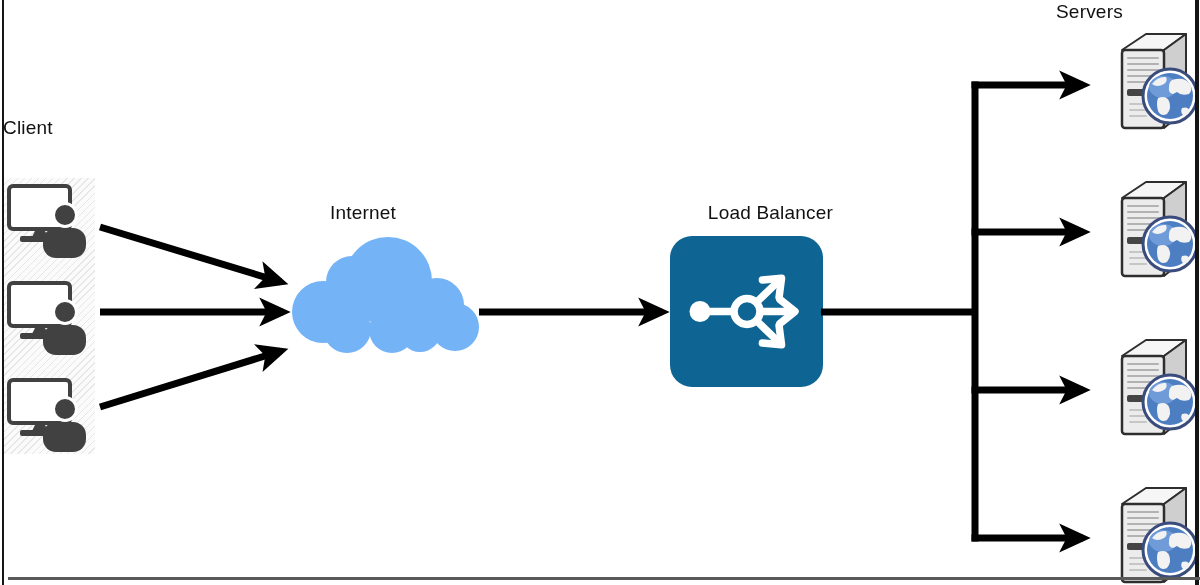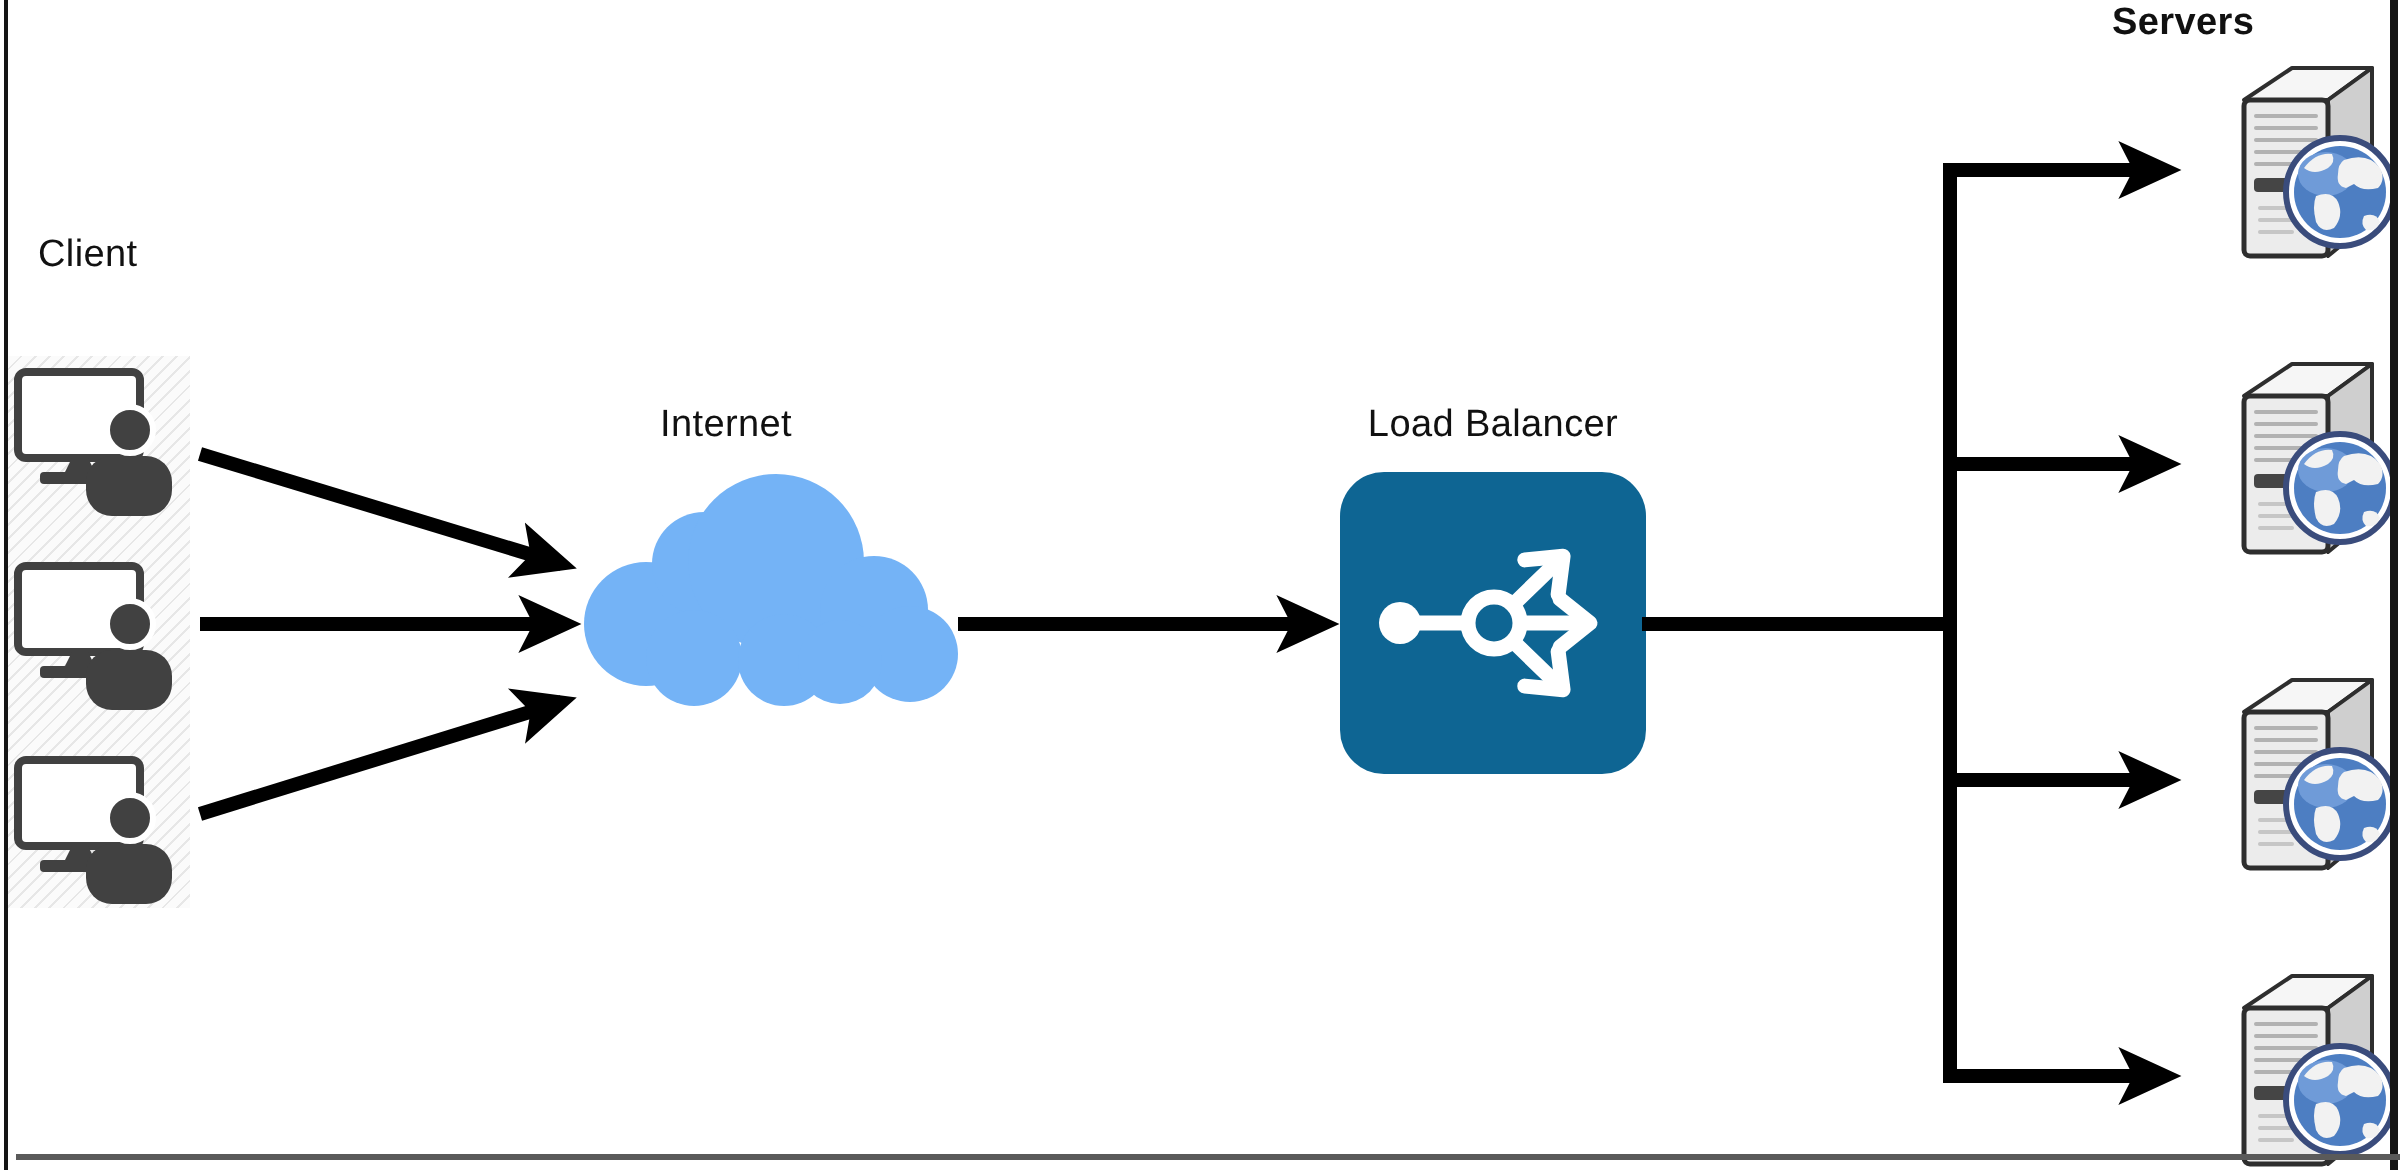--- a/index.html
+++ b/index.html
@@ -21,24 +21,24 @@
   .border-line{position:absolute;background:#151515;z-index:6;}
   #border-left{left:2px;top:0;width:2px;height:585px;}
   #border-right{left:1195px;top:0;width:4px;height:585px;}
   #border-bottom{left:8px;top:577px;width:1192px;height:3px;background:#5a5a5a;}
 </style>
 </head>
 <body>
 
 <div id="stage">
 
-  <div class="lbl" style="left:19px;top:117px;">Client</div>
+  <div class="lbl" style="left:3px;top:117px;">Client</div>
   <div class="lbl" style="left:330px;top:202px;width:110px;text-align:left;">Internet</div>
-  <div class="lbl" style="left:660px;top:202px;width:173px;text-align:center;">Load Balancer</div>
-  <div class="lbl" style="left:1056px;top:1px;font-weight:bold;">Servers</div>
+  <div class="lbl" style="left:660px;top:202px;width:173px;text-align:right;">Load Balancer</div>
+  <div class="lbl" style="left:1056px;top:1px;">Servers</div>
 
   <svg class="overlay" width="1200" height="585" viewBox="0 0 1200 585">
     <defs>
       <marker id="ah" viewBox="0 0 10 10" refX="7.4" refY="5" markerWidth="4.6" markerHeight="4.6" orient="auto" markerUnits="strokeWidth">
         <path d="M0,0.5 L9.8,5 L0,9.5 L2.3,5 Z" fill="#000000"></path>
       </marker>
 
       <symbol id="client-icon" viewBox="0 0 86 74">
         <rect x="2" y="2" width="61" height="43" rx="4" fill="#ffffff" stroke="currentColor" stroke-width="4"></rect>
         <polygon points="29,45 37,45 41,53 25,53" fill="currentColor"></polygon>

